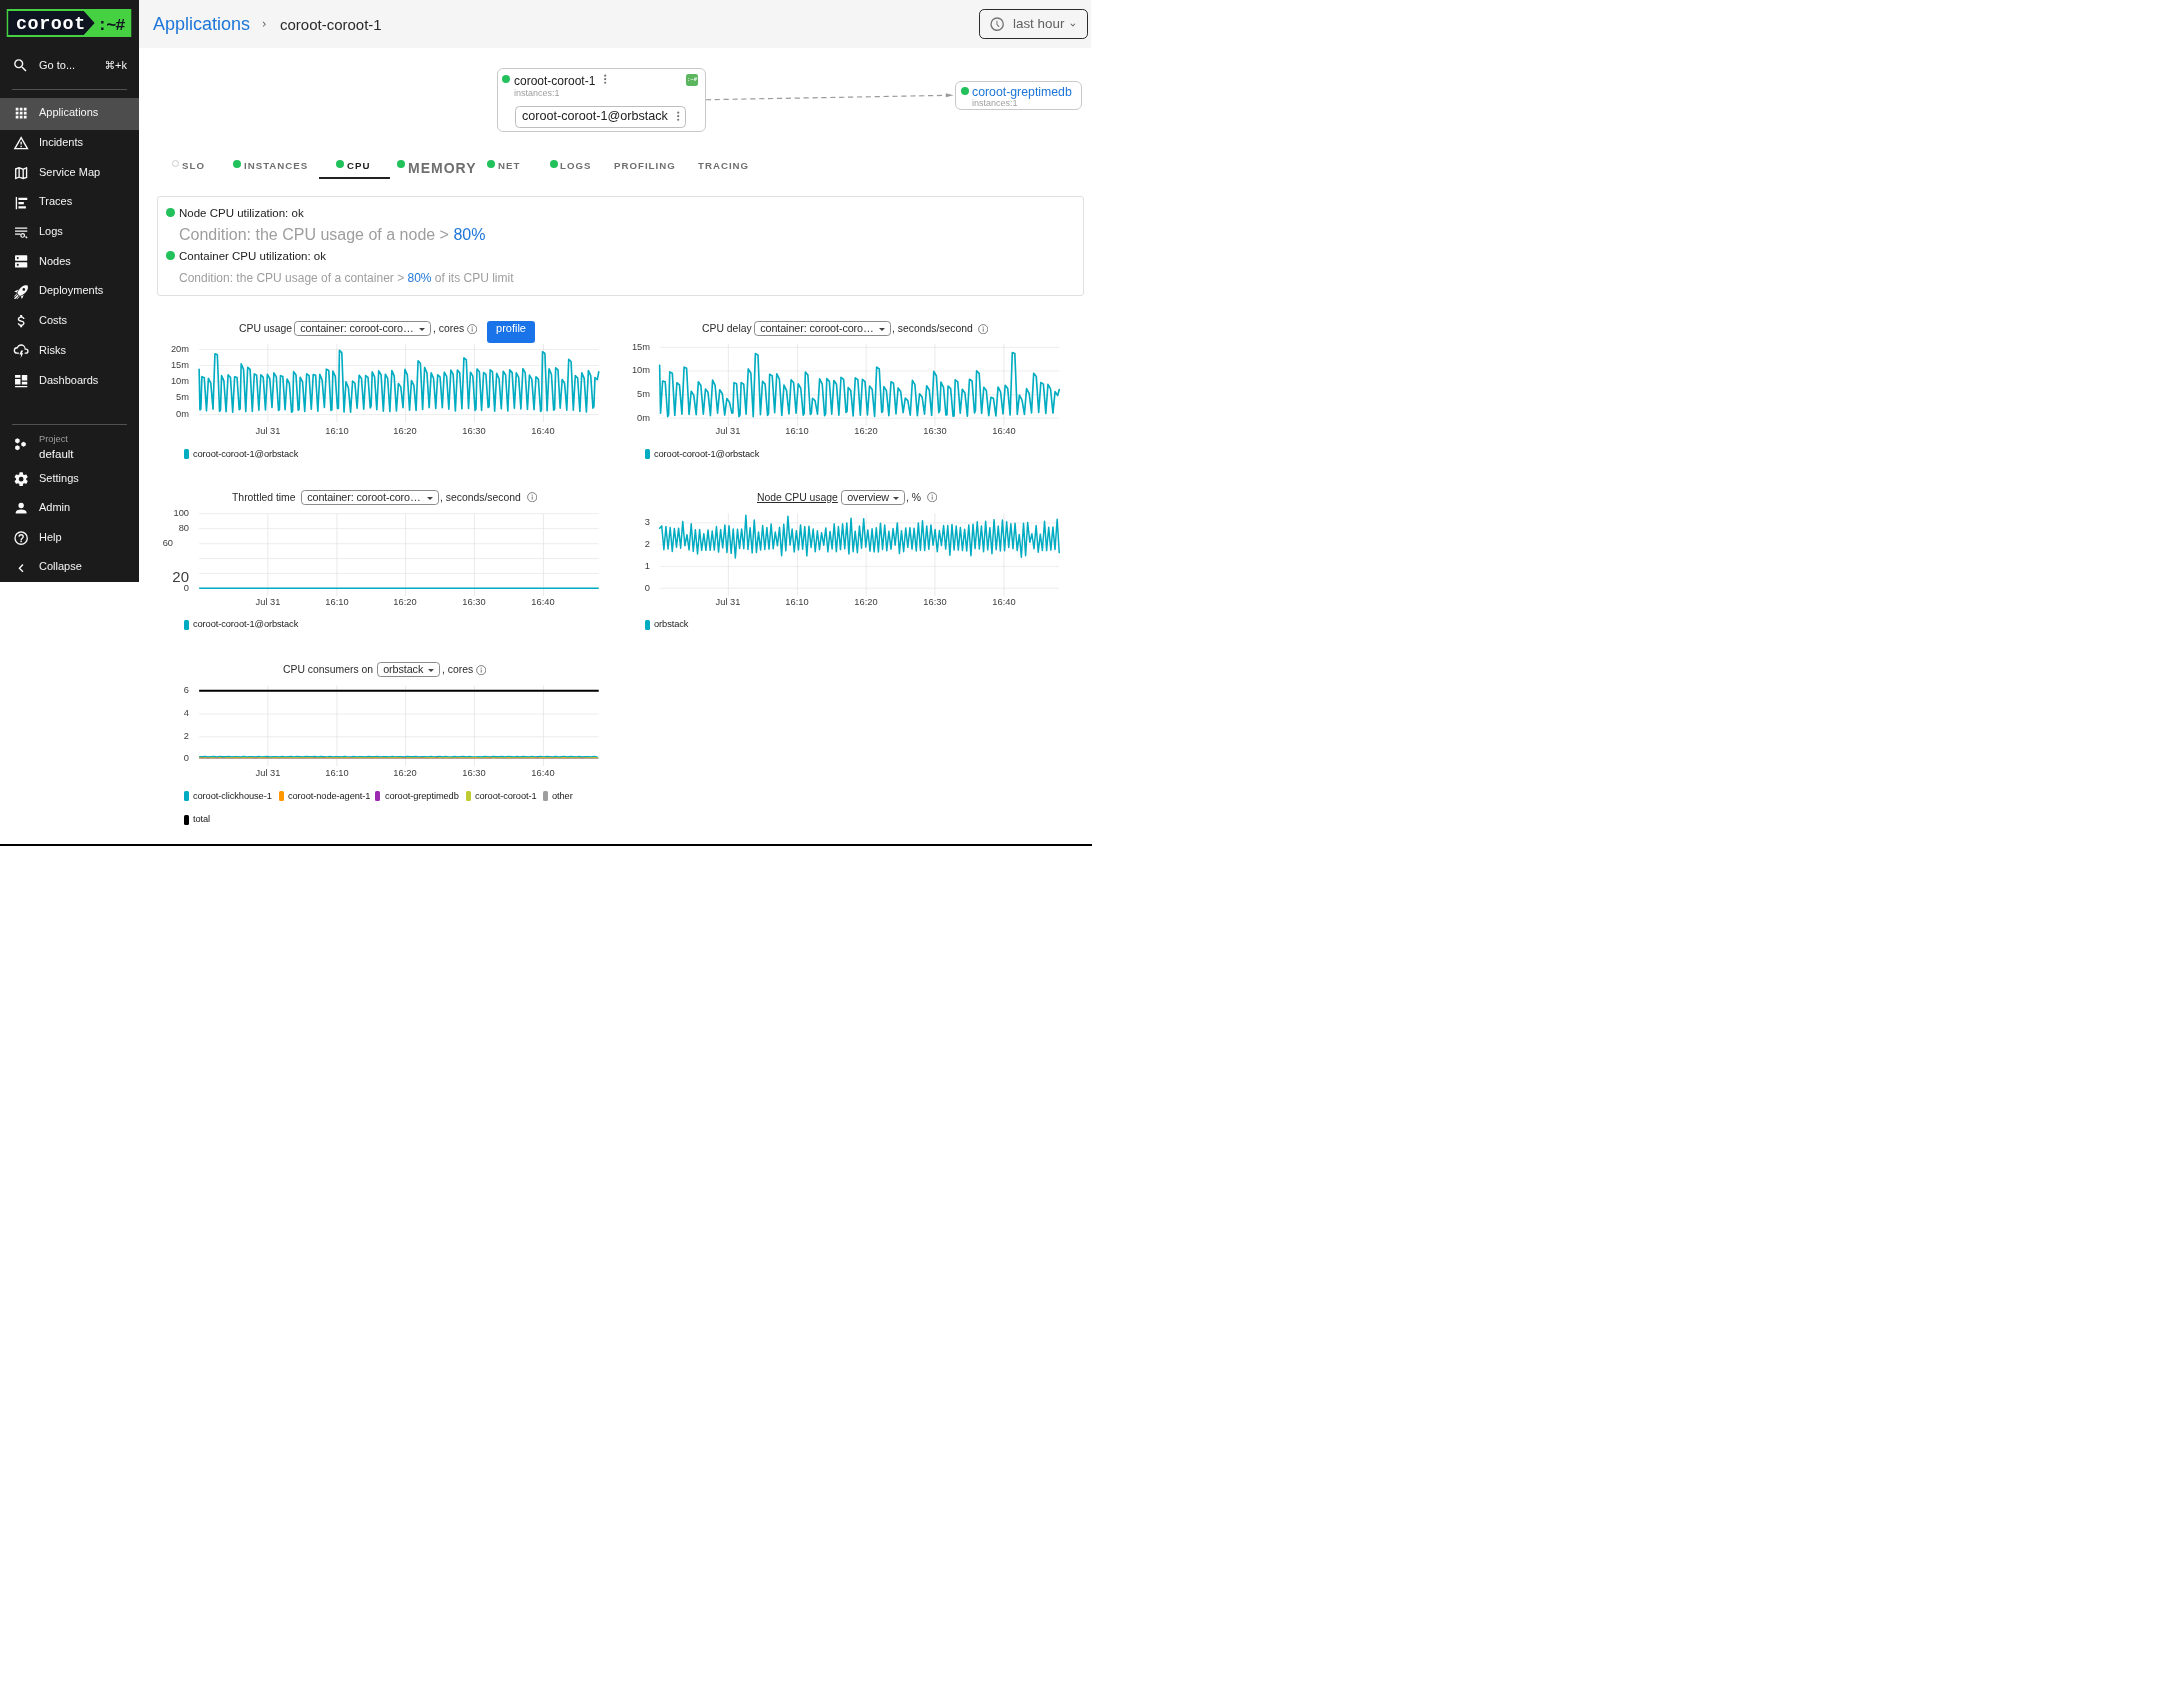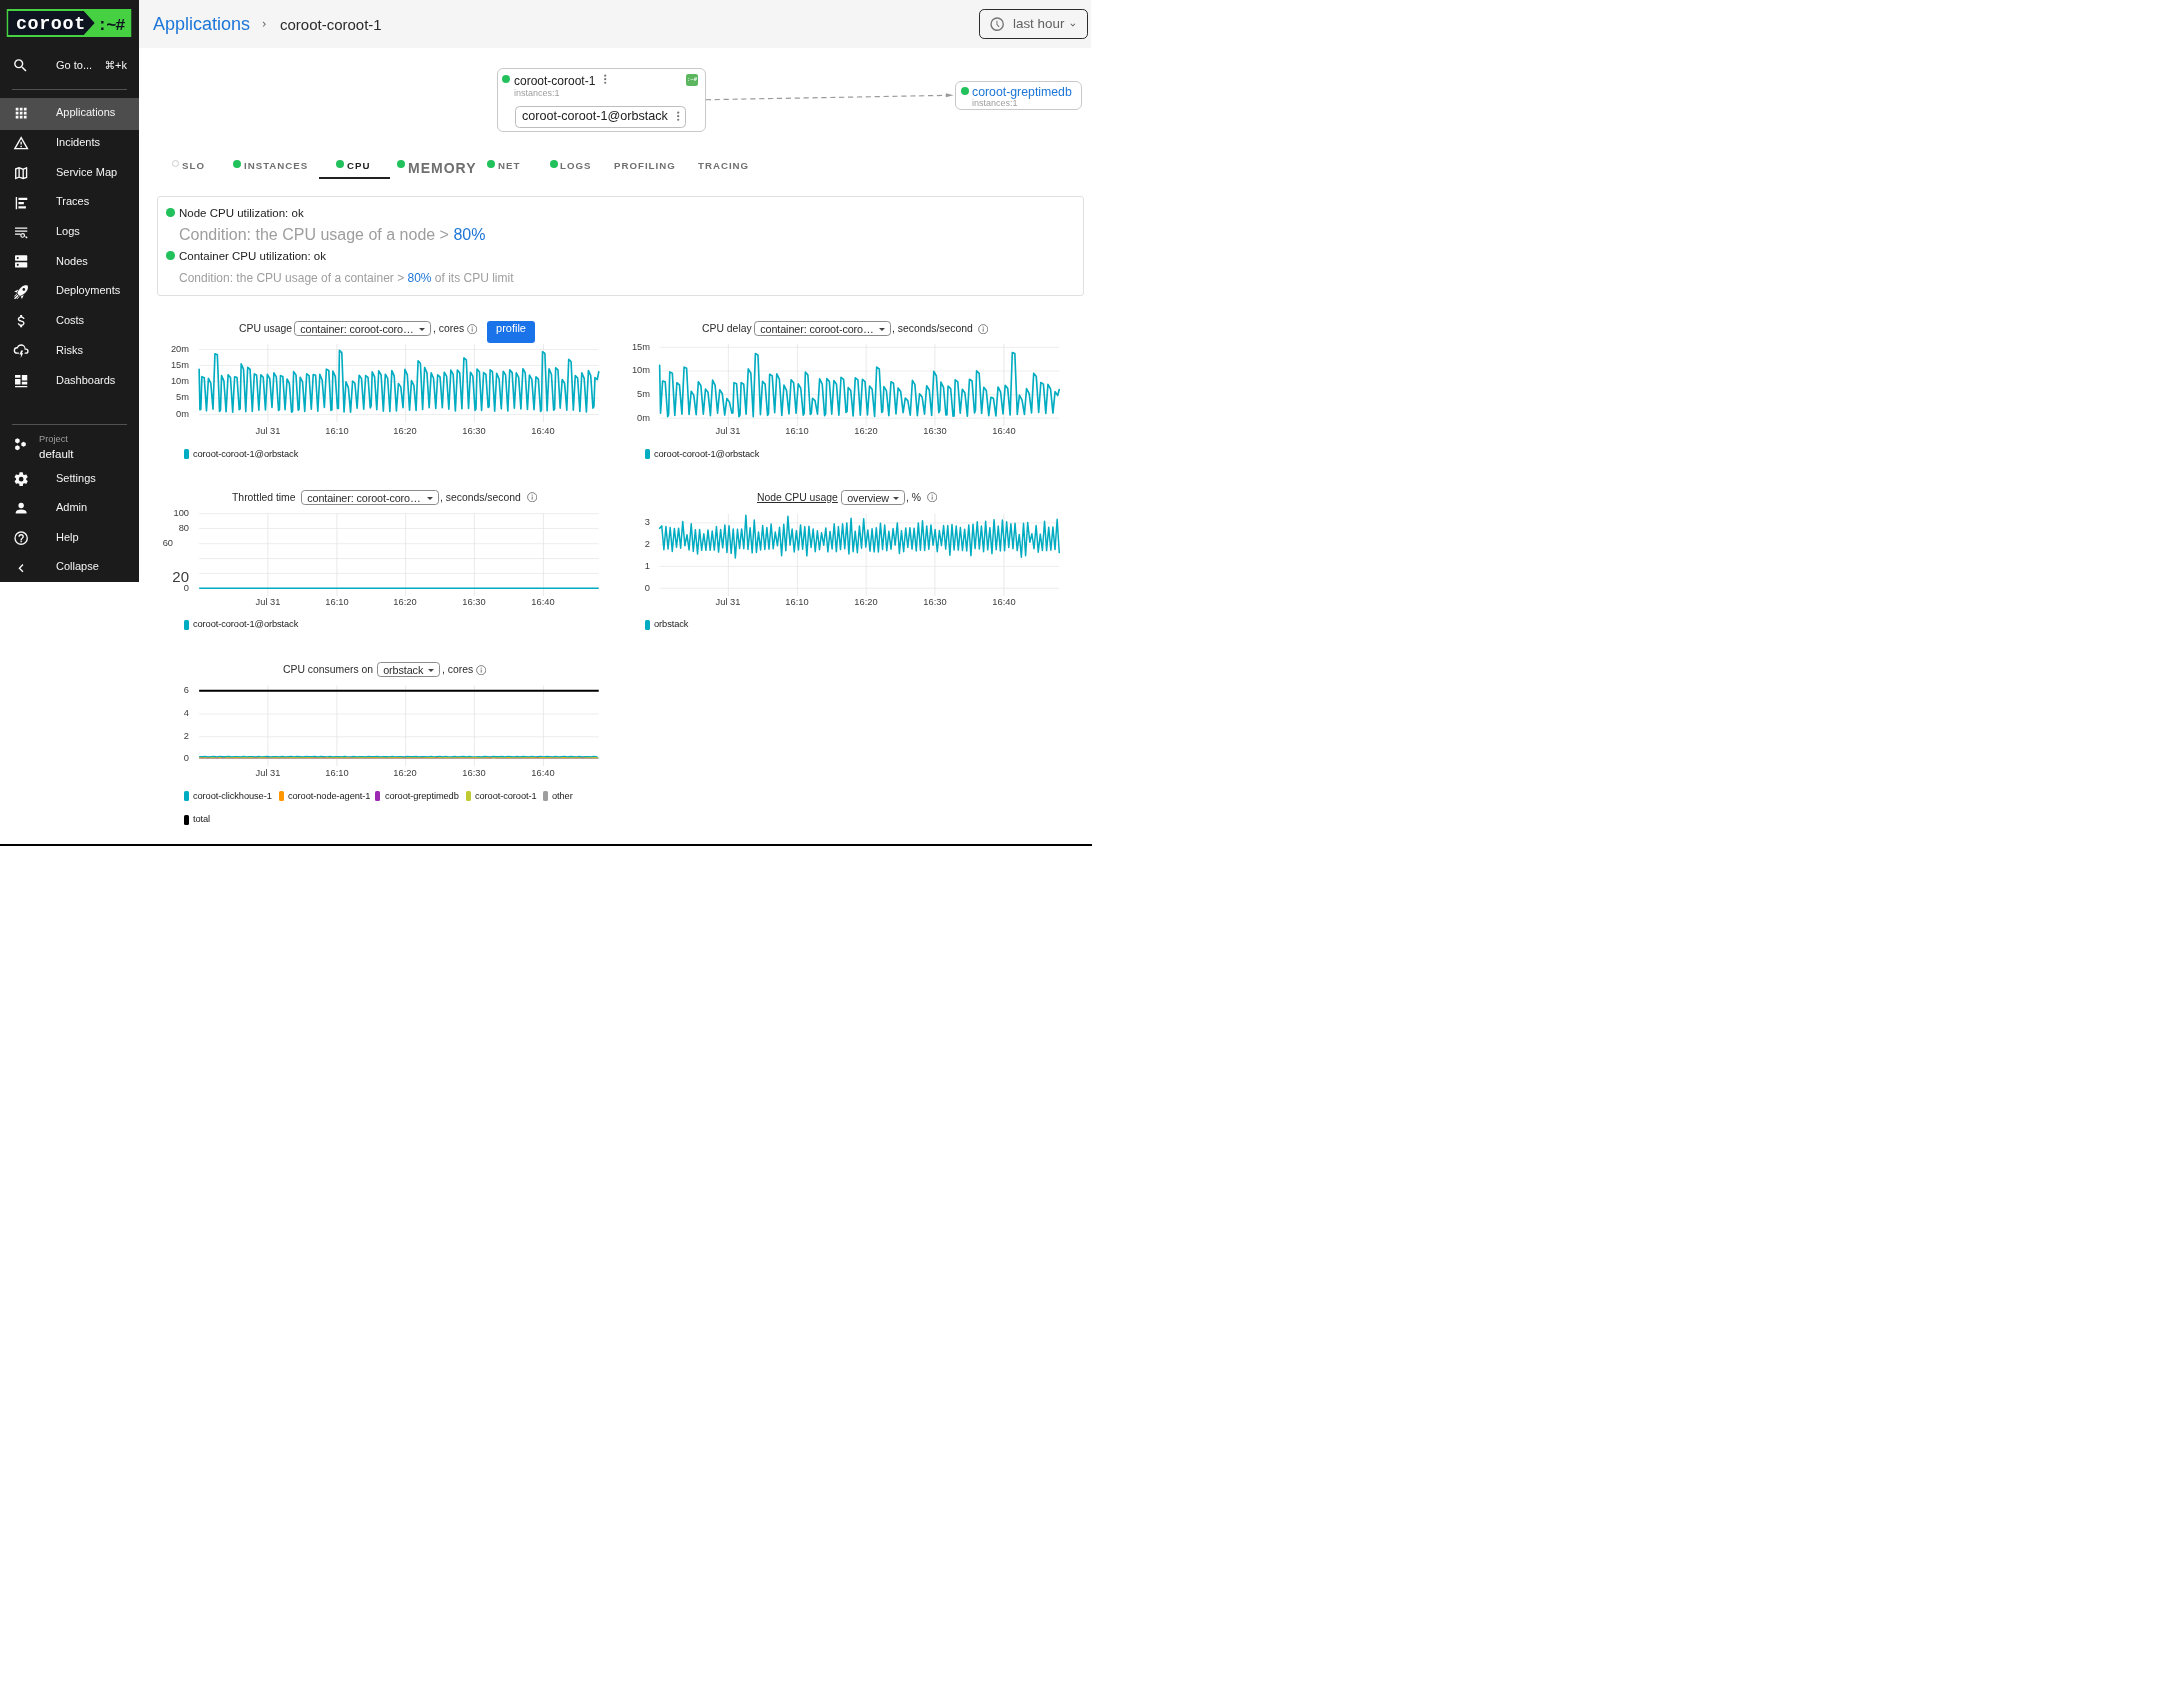--- a/index.html
+++ b/index.html
@@ -1,22 +1,22 @@
 <!DOCTYPE html>
 <html style="font-size:12px"><head><meta charset="utf-8">
 <style>
 * { margin:0; padding:0; box-sizing:border-box; }
 html,body { width:1092px; height:846px; font-family:"Liberation Sans", sans-serif; background:#fff; overflow:hidden; }
 #page { position:relative; width:1092px; height:846px; overflow:hidden; }
 #sidebar { position:absolute; left:0; top:0; width:139px; height:582px; background:#1b1b1b; }
 #header { position:absolute; left:139px; top:0; width:952px; height:48px; background:#f5f5f5; }
 .hl { position:absolute; left:0; width:139px; height:32px; background:#4d4d4d; }
-.sl { position:absolute; left:56px; font-size:11px; color:#f5f5f5; white-space:nowrap; }
+.sl { position:absolute; left:39px; font-size:11px; color:#f5f5f5; white-space:nowrap; }
 .hr { position:absolute; left:12px; width:115px; height:0.7px; background:#525252; }
-.selbox { position:absolute; height:15px; border:0.7px solid #8b8b8b; border-radius:3.7px; display:flex; align-items:center; padding:0 5.2px; background:#fff; }
+.selbox { position:absolute; height:15px; border:0.7px solid #8b8b8b; border-radius:3.7px; display:flex; padding:0 5.2px; background:#fff; }
 .seltxt { font-size:10.8px; color:#2b2b2b; white-space:nowrap; flex:1; padding-right:3.7px; letter-spacing:-0.1px; }
 .tri { position:absolute; right:4.8px; top:5.6px; width:0; height:0; border-left:3.3px solid transparent; border-right:3.3px solid transparent; border-top:3.7px solid #444; }
 .profile { position:absolute; left:487px; top:321px; width:48px; height:22px; background:#1a73e8; border-radius:3px; color:#fff; font-size:11px; text-align:center; line-height:15.6px; }
 </style></head>
 <body>
 <div id="page">
 <svg id="charts" width="1092" height="846" viewBox="0 0 1470 1139" style="position:absolute;left:0;top:0;">
 <line x1="268" y1="470.5" x2="806" y2="470.5" stroke="#e7e7e7" stroke-width="1"></line>
 <line x1="268" y1="492" x2="806" y2="492" stroke="#e7e7e7" stroke-width="1"></line>
 <line x1="268" y1="514" x2="806" y2="514" stroke="#e7e7e7" stroke-width="1"></line>

